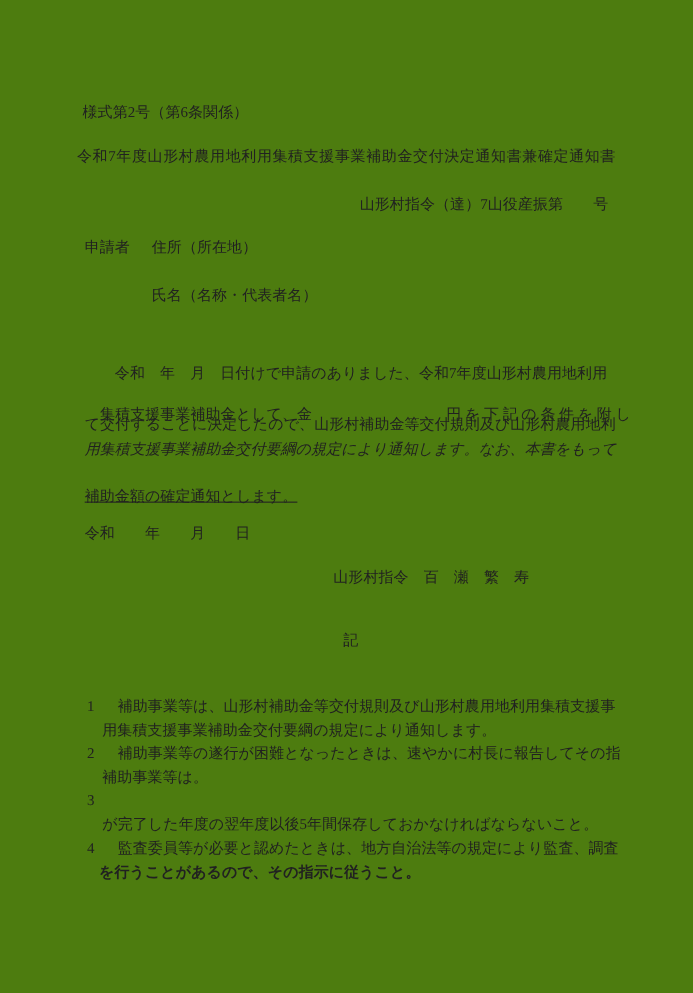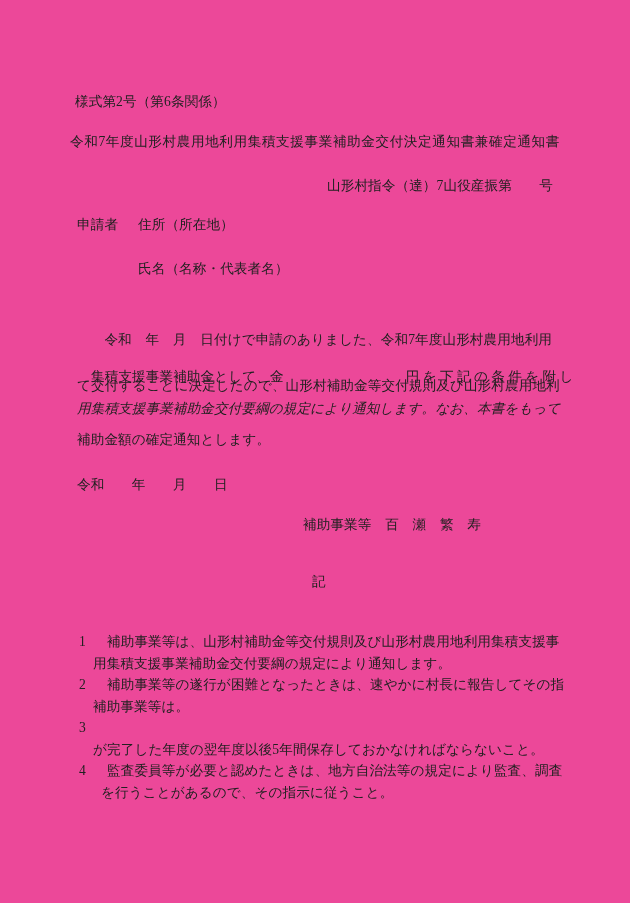--- a/index.html
+++ b/index.html
@@ -5,21 +5,21 @@
   html, body {
     margin: 0;
     padding: 0;
     background: #e8e8e8;
   }
   .page {
     position: relative;
     width: 630px;
     height: 903px;
     margin: 0 auto;
-    background: #ec4899;
+    background: #4d7c0f;
     overflow: hidden;
     font-family: "Liberation Serif", "DejaVu Serif", serif;
     font-size: 13.6px;
     color: #212121;
     line-height: 1;
   }
   .t {
     position: absolute;
     white-space: pre;
     letter-spacing: 0.1px;
@@ -50,36 +50,36 @@
   <div class="t" style="top:218px; left:77px;">申請者</div>
   <div class="t" style="top:218px; left:138px;">住所（所在地）</div>
   <div class="t" style="top:262px; left:138px;">氏名（名称・代表者名）</div>
 
   <div class="t" style="top:333px; left:77px;">　　令和　年　月　日付けで申請のありました、令和7年度山形村農用地利用</div>
   <div class="t" style="top:356px; left:77px;">
     <span>集積支援事業補助金として、金</span><span class="amt-gap"></span><span class="spread">円を下記の条件を附し</span>
   </div>
   <div class="t" style="top:379px; left:77px;">て交付することに決定したので、山形村補助金等交付規則及び山形村農用地利</div>
   <div class="t" style="top:402px; left:77px;font-style:italic;">用集積支援事業補助金交付要綱の規定により通知します。なお、本書をもって</div>
-  <div class="t" style="top:433px; left:77px;">補助金額の確定通知とします。</div>
+  <div class="t" style="top:444px; left:77px;text-decoration:underline;">補助金額の確定通知とします。</div>
 
   <div class="t" style="top:478px; left:77px;">令和　　年　　月　　日</div>
 
-  <div class="t" style="top:518px; left:303px;">補助事業等　百　瀬　繁　寿</div>
+  <div class="t" style="top:518px; left:303px;">山形村指令　百　瀬　繁　寿</div>
 
   <div class="t" style="top:575px; left:312px;">記</div>
 
   <div class="t" style="top:635px; left:79px;">1</div>
   <div class="t" style="top:635px; left:107px;">補助事業等は、山形村補助金等交付規則及び山形村農用地利用集積支援事</div>
   <div class="t" style="top:657px; left:93px;">用集積支援事業補助金交付要綱の規定により通知します。</div>
 
   <div class="t" style="top:678px; left:79px;">2</div>
   <div class="t" style="top:678px; left:107px;">補助事業等の遂行が困難となったときは、速やかに村長に報告してその指</div>
   <div class="t" style="top:700px; left:93px;">補助事業等は。</div>
 
   <div class="t" style="top:721px; left:79px;">3</div>
   <div class="t" style="top:743px; left:93px;">が完了した年度の翌年度以後5年間保存しておかなければならないこと。</div>
 
   <div class="t" style="top:764px; left:79px;">4</div>
   <div class="t" style="top:764px; left:107px;">監査委員等が必要と認めたときは、地方自治法等の規定により監査、調査</div>
-  <div class="t" style="top:786px; left:101px;">を行うことがあるので、その指示に従うこと。</div>
+  <div class="t" style="top:786px; left:90px;font-weight:bold;">を行うことがあるので、その指示に従うこと。</div>
 
 </div>
 
 </body></html>

